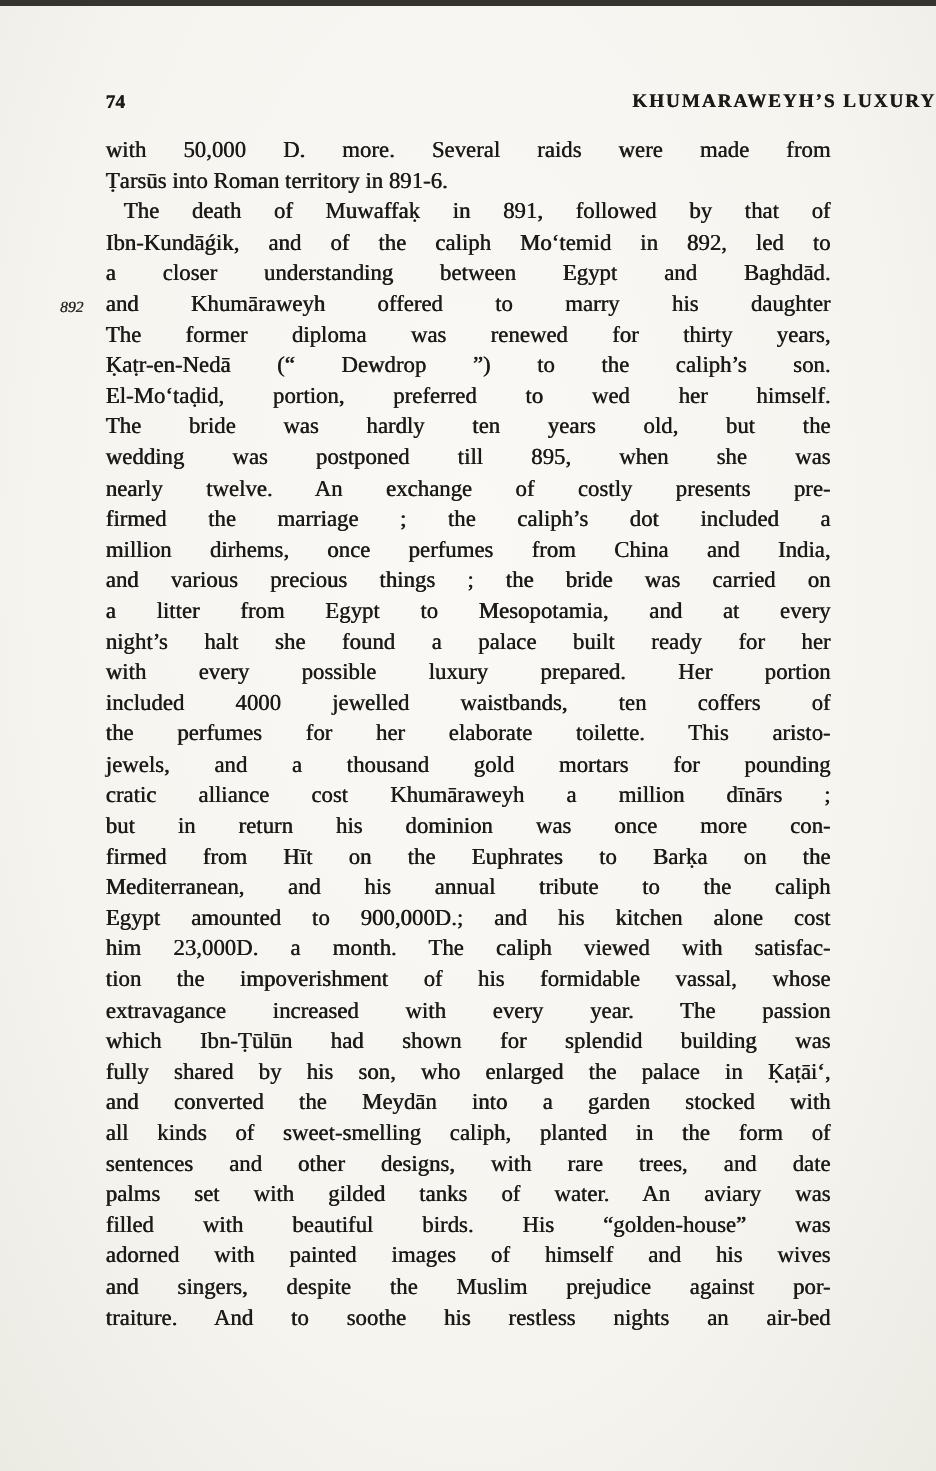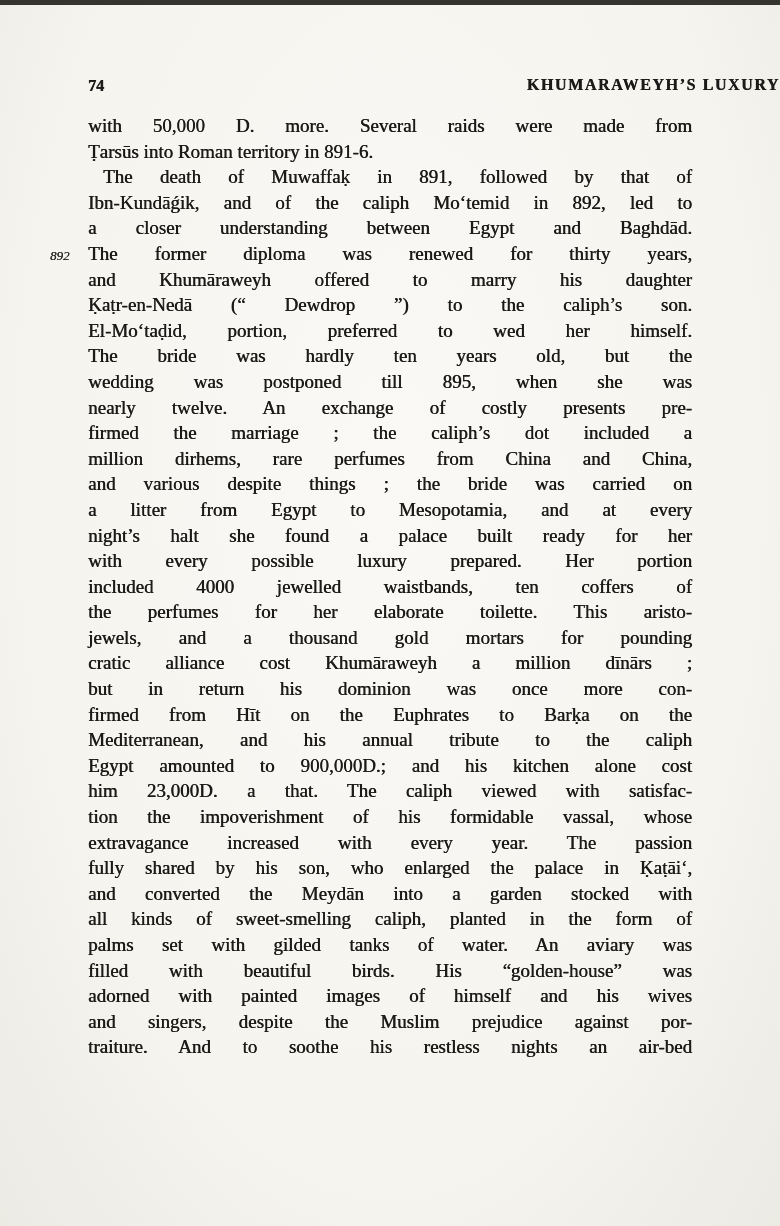--- a/index.html
+++ b/index.html
@@ -82,46 +82,48 @@
 
   <div class="margin-note">892</div>
 
   <div class="body-text">
     <div class="line">with 50,000 D. more. Several raids were made from</div>
     <div class="line par-end">Ṭarsūs into Roman territory in 891-6.</div>
 
     <div class="line first-indent">The death of Muwaffaḳ in 891, followed by that of</div>
     <div class="line">Ibn-Kundāǵik, and of the caliph Moʻtemid in 892, led to</div>
     <div class="line">a closer understanding between Egypt and Baghdād.</div>
+    <div class="line">and Khumāraweyh offered to marry his daughter</div>
     <div class="line">The former diploma was renewed for thirty years,</div>
-    <div class="line">and Khumāraweyh offered to marry his daughter</div>
     <div class="line">Ḳaṭr-en-Nedā (“ Dewdrop ”) to the caliph’s son.</div>
     <div class="line">El-Moʻtaḍid, portion, preferred to wed her himself.</div>
     <div class="line">The bride was hardly ten years old, but the</div>
     <div class="line">wedding was postponed till 895, when she was</div>
     <div class="line">nearly twelve. An exchange of costly presents pre-</div>
     <div class="line">firmed the marriage ; the caliph’s dot included a</div>
-    <div class="line">million dirhems, rare perfumes from China and China,</div>
-    <div class="line">and various despite things ; the bride was carried on</div>
+    <div class="line">million dirhems, once perfumes from China and India,</div>
+    <div class="line">and various precious things ; the bride was carried on</div>
     <div class="line">a litter from Egypt to Mesopotamia, and at every</div>
     <div class="line">night’s halt she found a palace built ready for her</div>
     <div class="line">with every possible luxury prepared. Her portion</div>
     <div class="line">included 4000 jewelled waistbands, ten coffers of</div>
     <div class="line">the perfumes for her elaborate toilette. This aristo-</div>
     <div class="line">jewels, and a thousand gold mortars for pounding</div>
     <div class="line">cratic alliance cost Khumāraweyh a million dīnārs ;</div>
     <div class="line">but in return his dominion was once more con-</div>
     <div class="line">firmed from Hīt on the Euphrates to Barḳa on the</div>
     <div class="line">Mediterranean, and his annual tribute to the caliph</div>
     <div class="line">Egypt amounted to 900,000D.; and his kitchen alone cost</div>
-    <div class="line">him 23,000D. a that. The caliph viewed with satisfac-</div>
+    <div class="line">him 23,000D. a month. The caliph viewed with satisfac-</div>
     <div class="line">tion the impoverishment of his formidable vassal, whose</div>
     <div class="line">extravagance increased with every year. The passion</div>
+    <div class="line">which Ibn-Ṭūlūn had shown for splendid building was</div>
     <div class="line">fully shared by his son, who enlarged the palace in Ḳaṭāiʻ,</div>
     <div class="line">and converted the Meydān into a garden stocked with</div>
     <div class="line">all kinds of sweet-smelling caliph, planted in the form of</div>
+    <div class="line">sentences and other designs, with rare trees, and date</div>
     <div class="line">palms set with gilded tanks of water. An aviary was</div>
     <div class="line">filled with beautiful birds. His “golden-house” was</div>
     <div class="line">adorned with painted images of himself and his wives</div>
     <div class="line">and singers, despite the Muslim prejudice against por-</div>
     <div class="line">traiture. And to soothe his restless nights an air-bed</div>
   </div>
 </div>
 
 </body></html>

